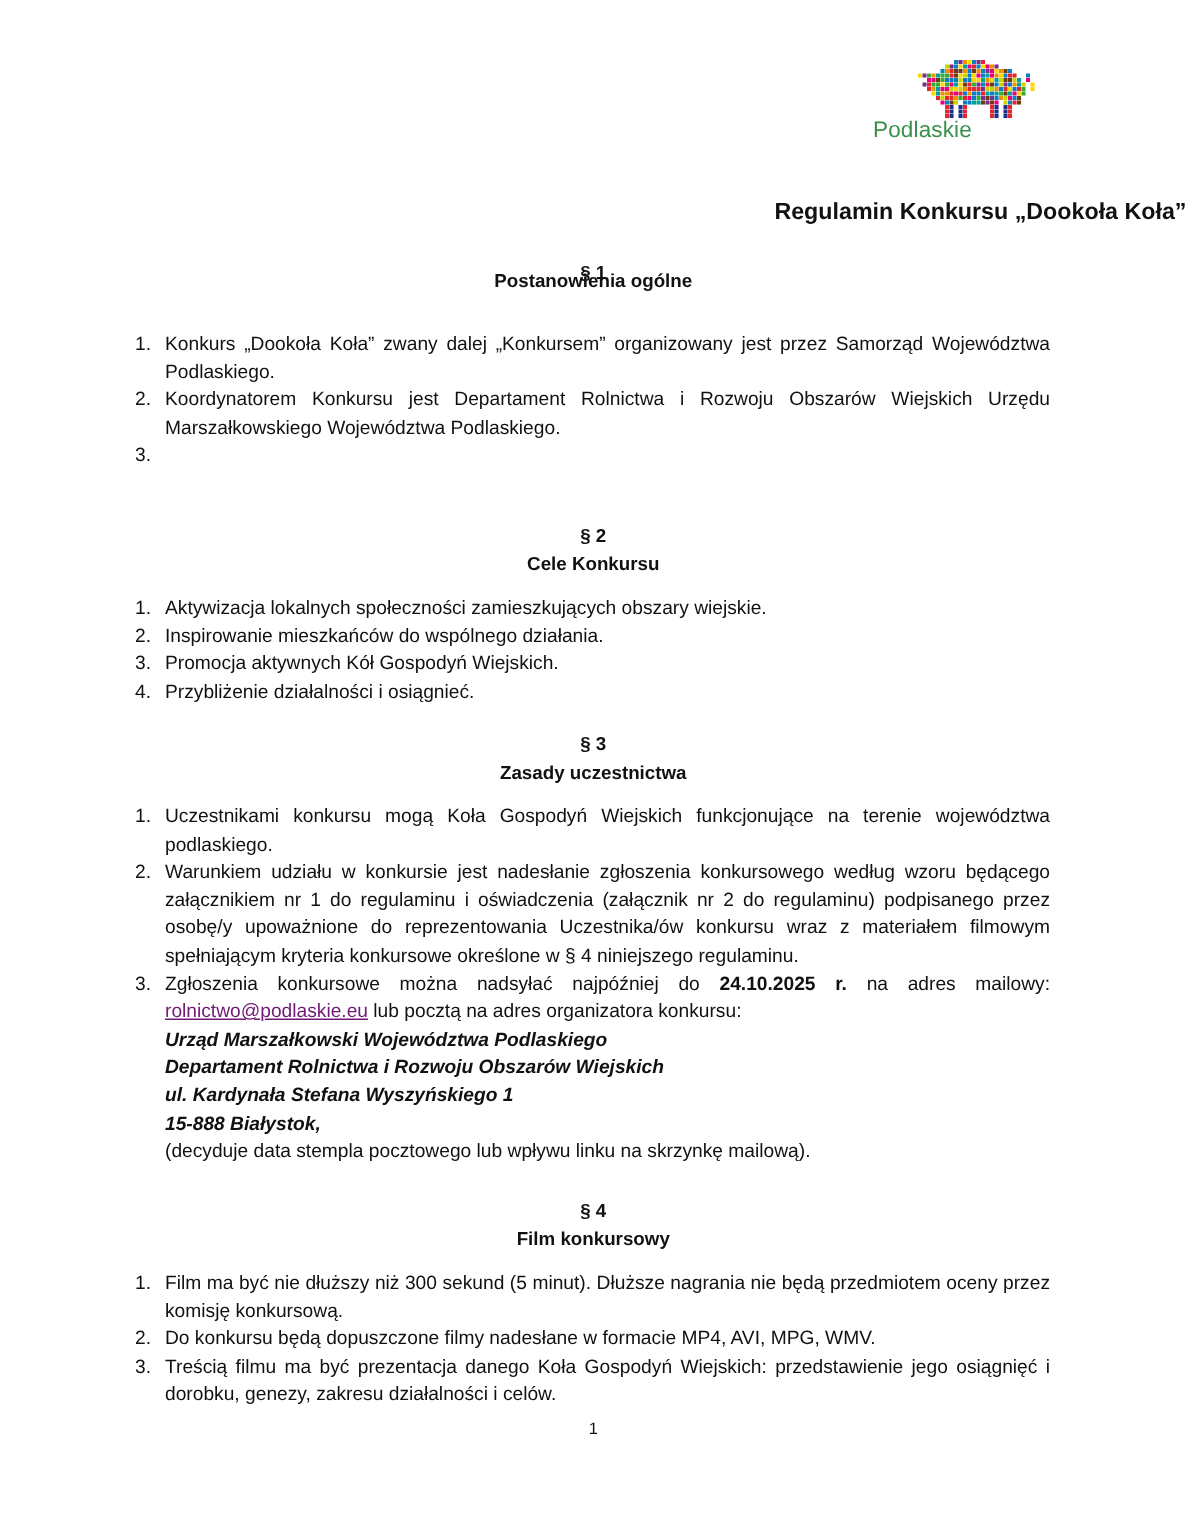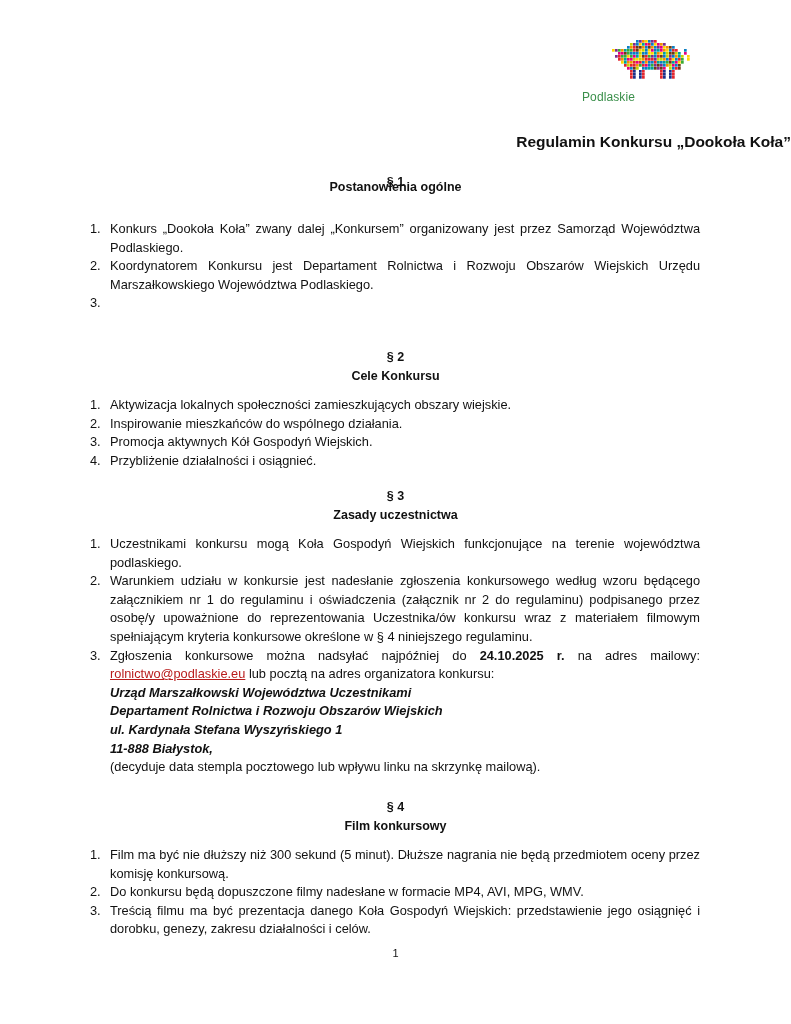--- a/index.html
+++ b/index.html
@@ -1,31 +1,31 @@
 <!DOCTYPE html>
 <html><head>
 <meta charset="utf-8">
 <style>
   html, body { margin: 0; padding: 0; background: #ffffff; }
   body { width: 791px; height: 1024px; position: relative; overflow: hidden;
          font-family: "Liberation Sans", "DejaVu Sans", sans-serif; color: #111; }
   .page { position: absolute; left: 0; top: 0; width: 791px; height: 1024px; background: #fff; }
   .logo { position: absolute; left: 580px; top: 36px; width: 110px; height: 58px; }
   .logo svg { position: absolute; left: 32px; top: 0; }
-  .logo-text { position: absolute; left: 2px; top: 54px; font-size: 12px; color: #3a8f4a; letter-spacing: 0.1px; }
+  .logo-text { position: absolute; left: 2px; top: 42px; font-size: 15px; color: #3a8f4a; letter-spacing: 0.1px; }
   .doc-title { position: absolute; left: 0; width: 791px; top: 133px; text-align: right;
                font-weight: bold; font-size: 15.5px; }
   .sec-num, .sec-title { position: absolute; left: 0; width: 791px; text-align: center;
                font-weight: bold; font-size: 12.5px; }
   ol.items { position: absolute; left: 90px; width: 610px; margin: 0; padding: 0; list-style: none; }
   ol.items li { position: relative; padding-left: 20px; font-size: 12.8px; line-height: 18.6px;
                 text-align: justify; margin-bottom: 0; }
   ol.items li .num { position: absolute; left: 0; top: 0; }
   .b { font-weight: bold; }
-  .link { color: #b91c1c; text-decoration: underline; }
+  .link { color: #701a75; text-decoration: underline; }
   .addr { display: block; font-weight: bold; font-style: italic; }
   .page-num { position: absolute; left: 0; width: 791px; top: 947px; text-align: center; font-size: 11px; }
 </style>
 </head>
 <body>
 
 <div class="page">
 
   <div class="logo">
     <svg id="bison" width="78" height="56" viewBox="0 0 78 56">
@@ -258,24 +258,24 @@
     <li><span class="num">3.</span><span>Promocja aktywnych Kół Gospodyń Wiejskich.</span></li>
     <li><span class="num">4.</span><span>Przybliżenie działalności i osiągnieć.</span></li>
   </ol>
 
   <div class="sec-num" style="top:489px">§ 3</div>
   <div class="sec-title" style="top:508px">Zasady uczestnictwa</div>
   <ol class="items" style="top:535px">
     <li><span class="num">1.</span><span>Uczestnikami konkursu mogą Koła Gospodyń Wiejskich funkcjonujące na terenie województwa podlaskiego.</span></li>
     <li><span class="num">2.</span><span>Warunkiem udziału w konkursie jest nadesłanie zgłoszenia konkursowego według wzoru będącego załącznikiem nr 1 do regulaminu i oświadczenia (załącznik nr 2 do regulaminu) podpisanego przez osobę/y upoważnione do reprezentowania Uczestnika/ów konkursu wraz z materiałem filmowym spełniającym kryteria konkursowe określone w § 4 niniejszego regulaminu.</span></li>
     <li><span class="num">3.</span><span>Zgłoszenia konkursowe można nadsyłać najpóźniej do </span><span class="b">24.10.2025 r.</span><span> na adres mailowy: </span><a class="link">rolnictwo@podlaskie.eu</a><span> lub pocztą na  adres organizatora konkursu:</span>
-      <span class="addr">Urząd Marszałkowski Województwa Uczestnikami</span>
+      <span class="addr">Urząd Marszałkowski Województwa Podlaskiego</span>
       <span class="addr">Departament Rolnictwa i Rozwoju Obszarów Wiejskich</span>
       <span class="addr">ul. Kardynała Stefana Wyszyńskiego 1</span>
-      <span class="addr">11-888 Białystok,</span>
+      <span class="addr">15-888 Białystok,</span>
       <span style="display:block">(decyduje data stempla pocztowego lub wpływu linku na skrzynkę mailową).</span>
     </li>
   </ol>
 
   <div class="sec-num" style="top:800px">§ 4</div>
   <div class="sec-title" style="top:819px">Film konkursowy</div>
   <ol class="items" style="top:846px">
     <li><span class="num">1.</span><span>Film ma być nie dłuższy niż 300 sekund (5 minut). Dłuższe nagrania nie będą przedmiotem oceny przez komisję konkursową.</span></li>
     <li><span class="num">2.</span><span>Do konkursu będą dopuszczone filmy nadesłane w formacie MP4, AVI, MPG, WMV.</span></li>
     <li><span class="num">3.</span><span>Treścią filmu ma być prezentacja danego Koła Gospodyń Wiejskich: przedstawienie jego osiągnięć i dorobku, genezy, zakresu działalności i celów.</span></li>

